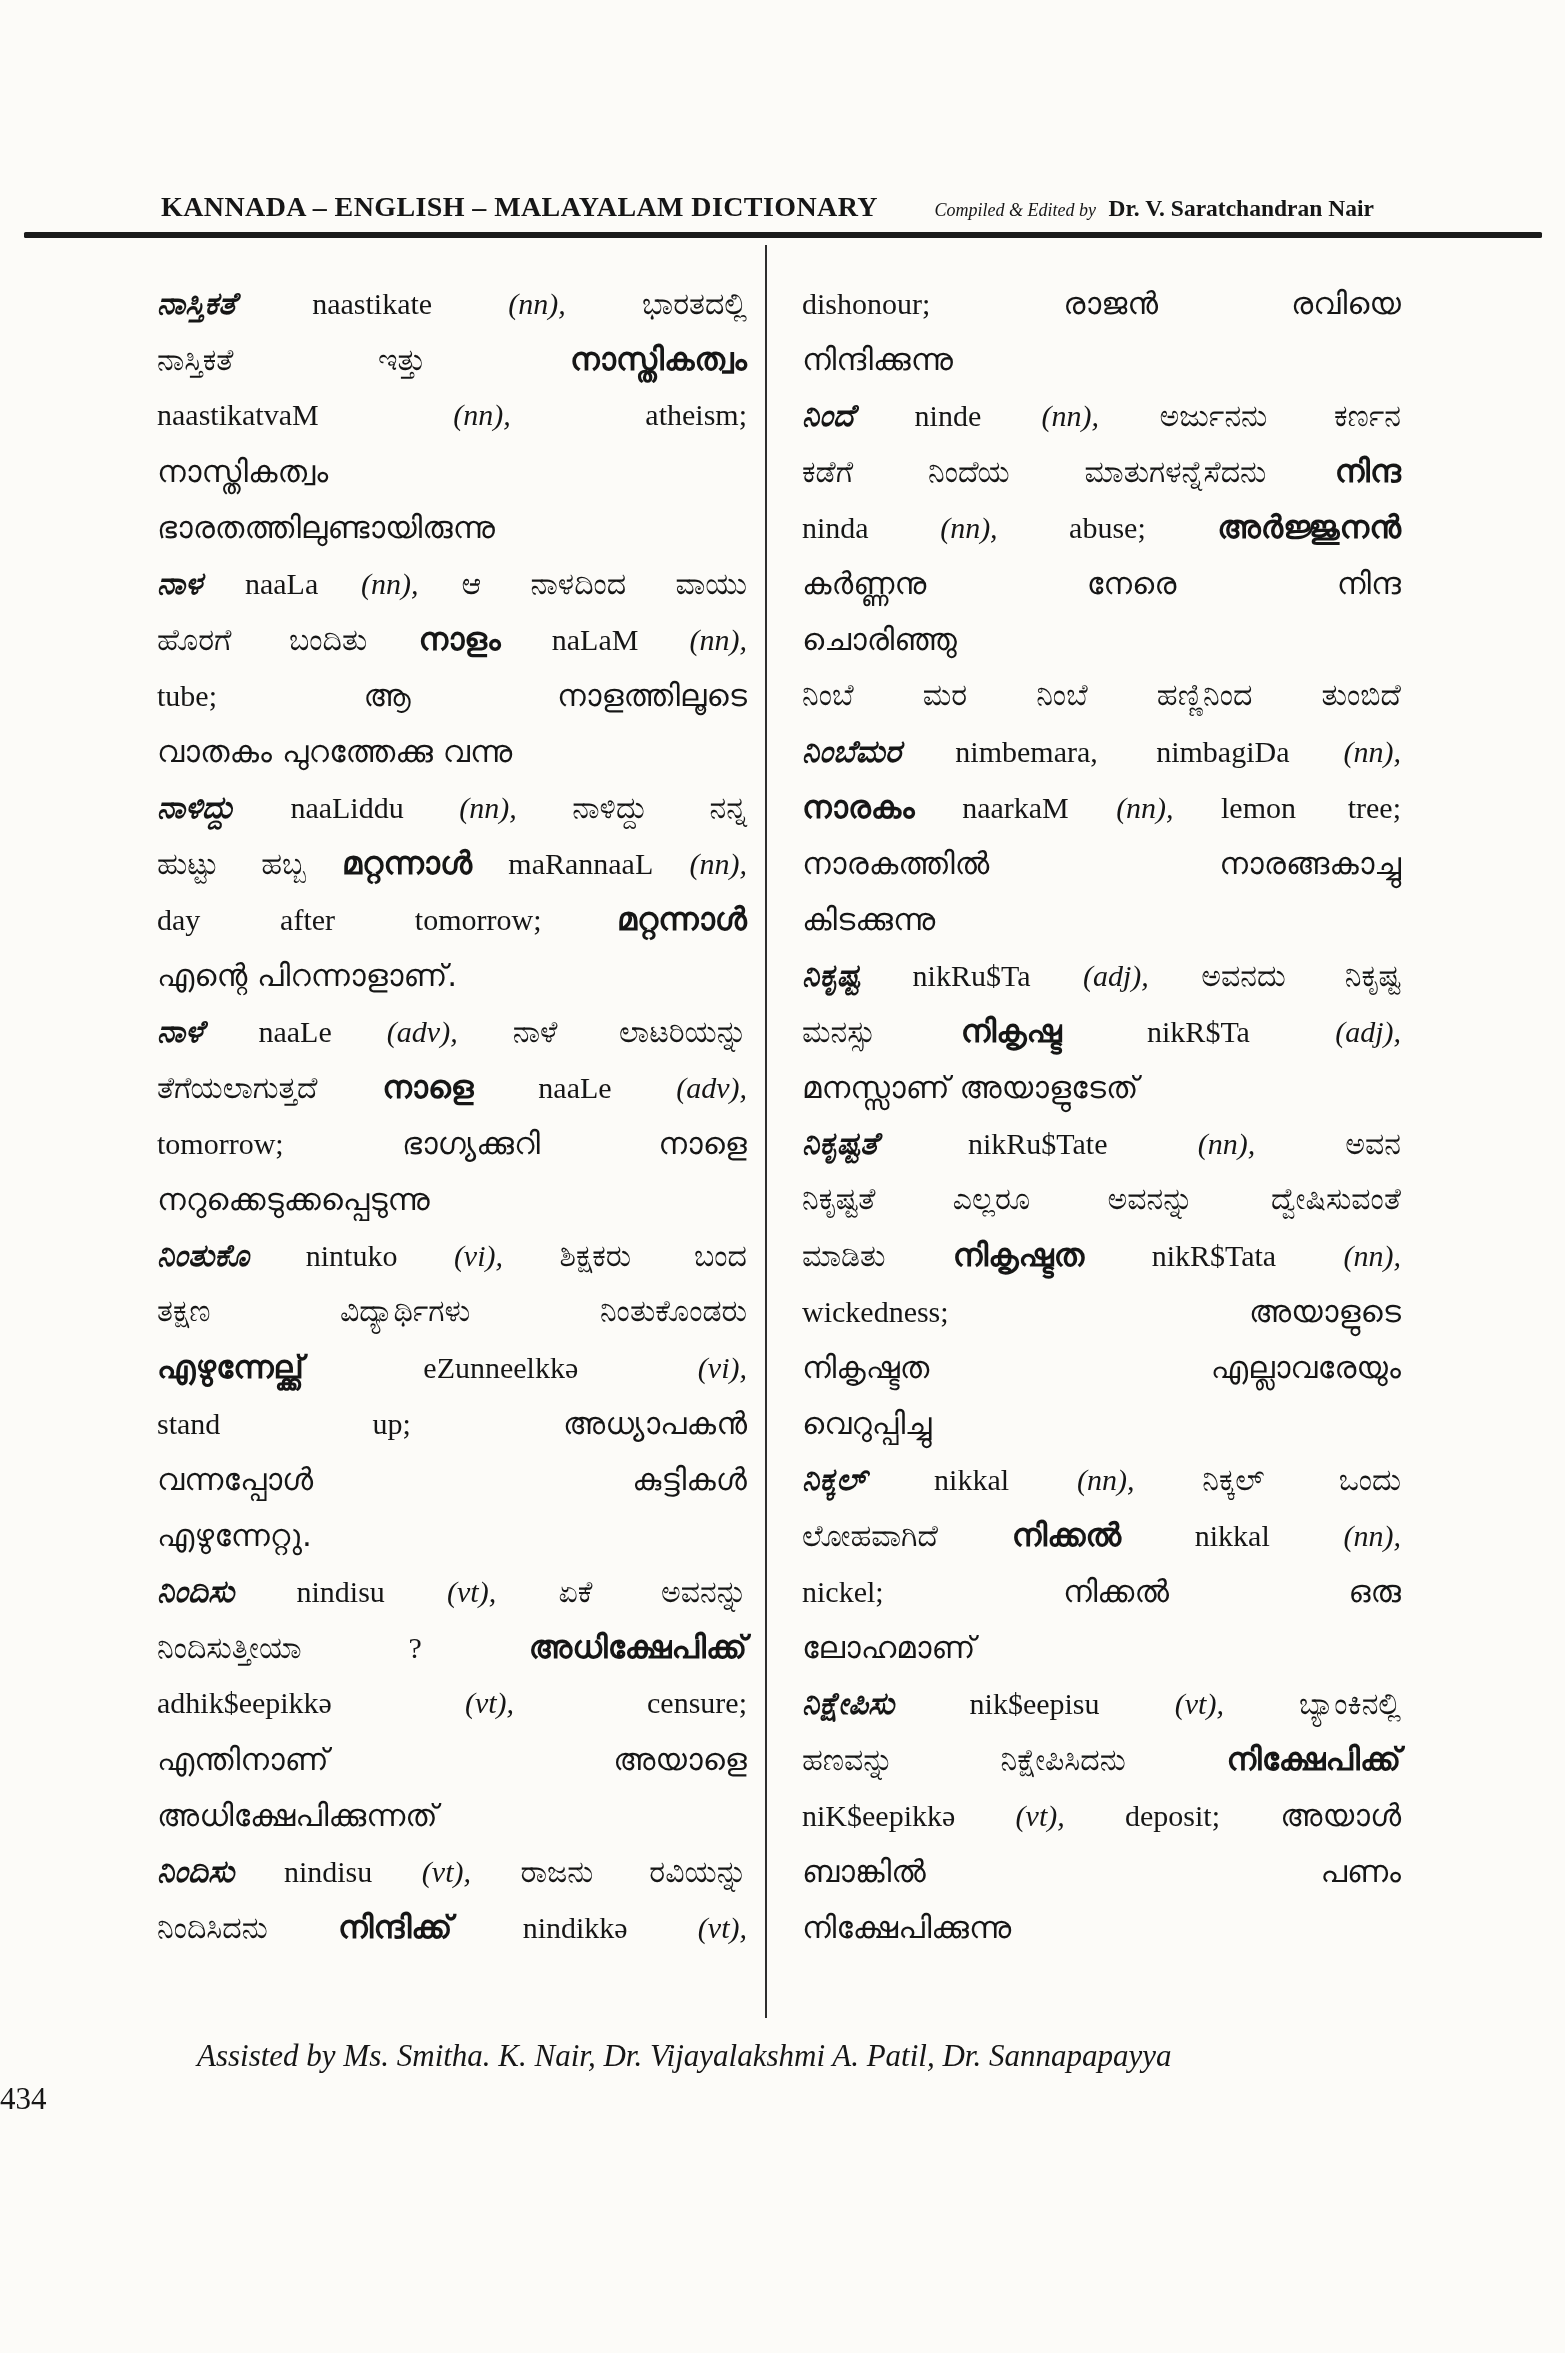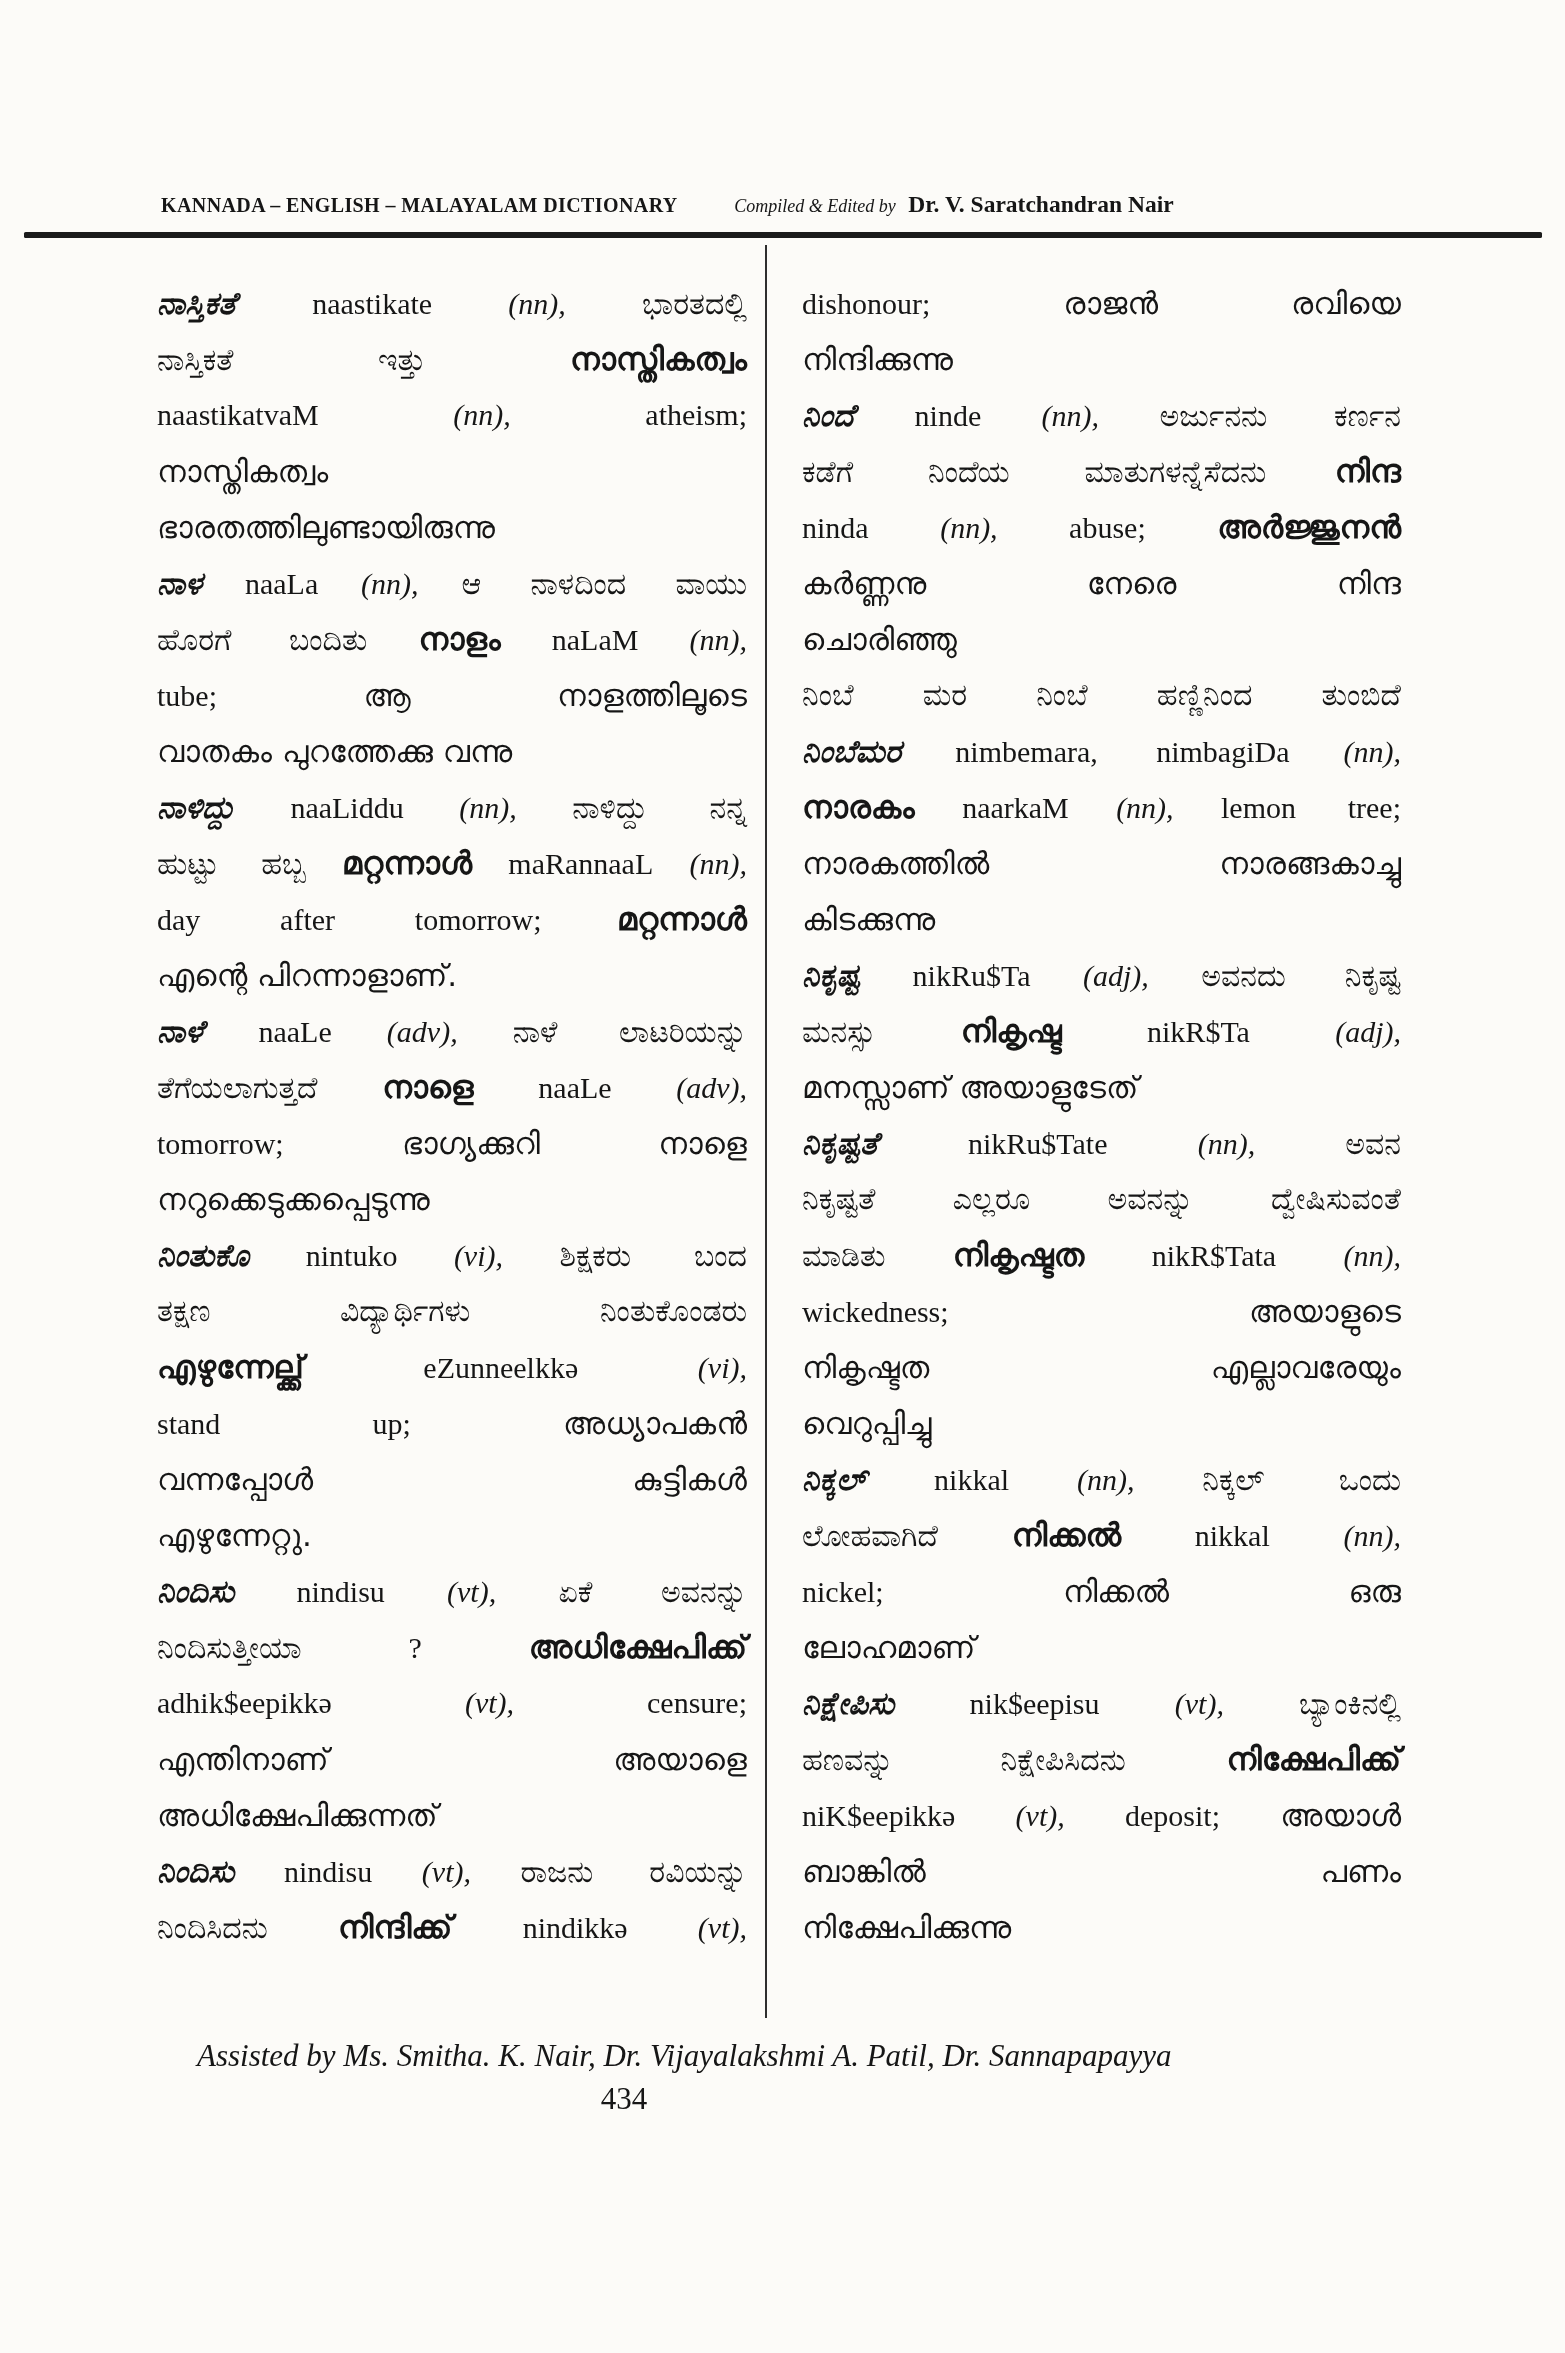--- a/index.html
+++ b/index.html
@@ -9,21 +9,21 @@
     font-family:"Liberation Serif", serif;
     overflow:hidden;
   }
   .page{position:absolute;inset:0;}
   
   .header{
     position:absolute;left:161px;top:191px;width:1224px;
     display:flex;align-items:baseline;gap:12.6px;white-space:nowrap;
   }
   .h-title{
-    font-weight:bold;font-size:20px;letter-spacing:0.4px;
+    font-weight:bold;font-size:28px;letter-spacing:0.4px;
     font-family:"Liberation Serif", serif;
   }
   .h-compiled{
     font-style:italic;font-size:18px;
     font-family:Liberation Serif, serif;
     margin-left:44px;
   }
   .h-editor{font-weight:bold;font-size:23.5px;}
   .rule{
     position:absolute;left:23.5px;top:232px;width:1518px;height:5.5px;
@@ -68,21 +68,21 @@
   }
   
   .assisted{
     position:absolute;left:153px;top:2038px;width:1255px;
     font-style:italic;font-size:31px;
     font-family:"Liberation Serif", serif;
     margin-left:44px;
   }
   .pagenum{
     position:absolute;left:0;top:2081px;width:1248px;
-    text-align:center;font-size:31px;
+    font-size:31px;
     font-family:"Liberation Serif", serif;
   }
 </style>
 </head>
 <body>
 
 <div class="page">
 
   <div class="header">
     <span class="h-title">KANNADA – ENGLISH – MALAYALAM DICTIONARY</span>

